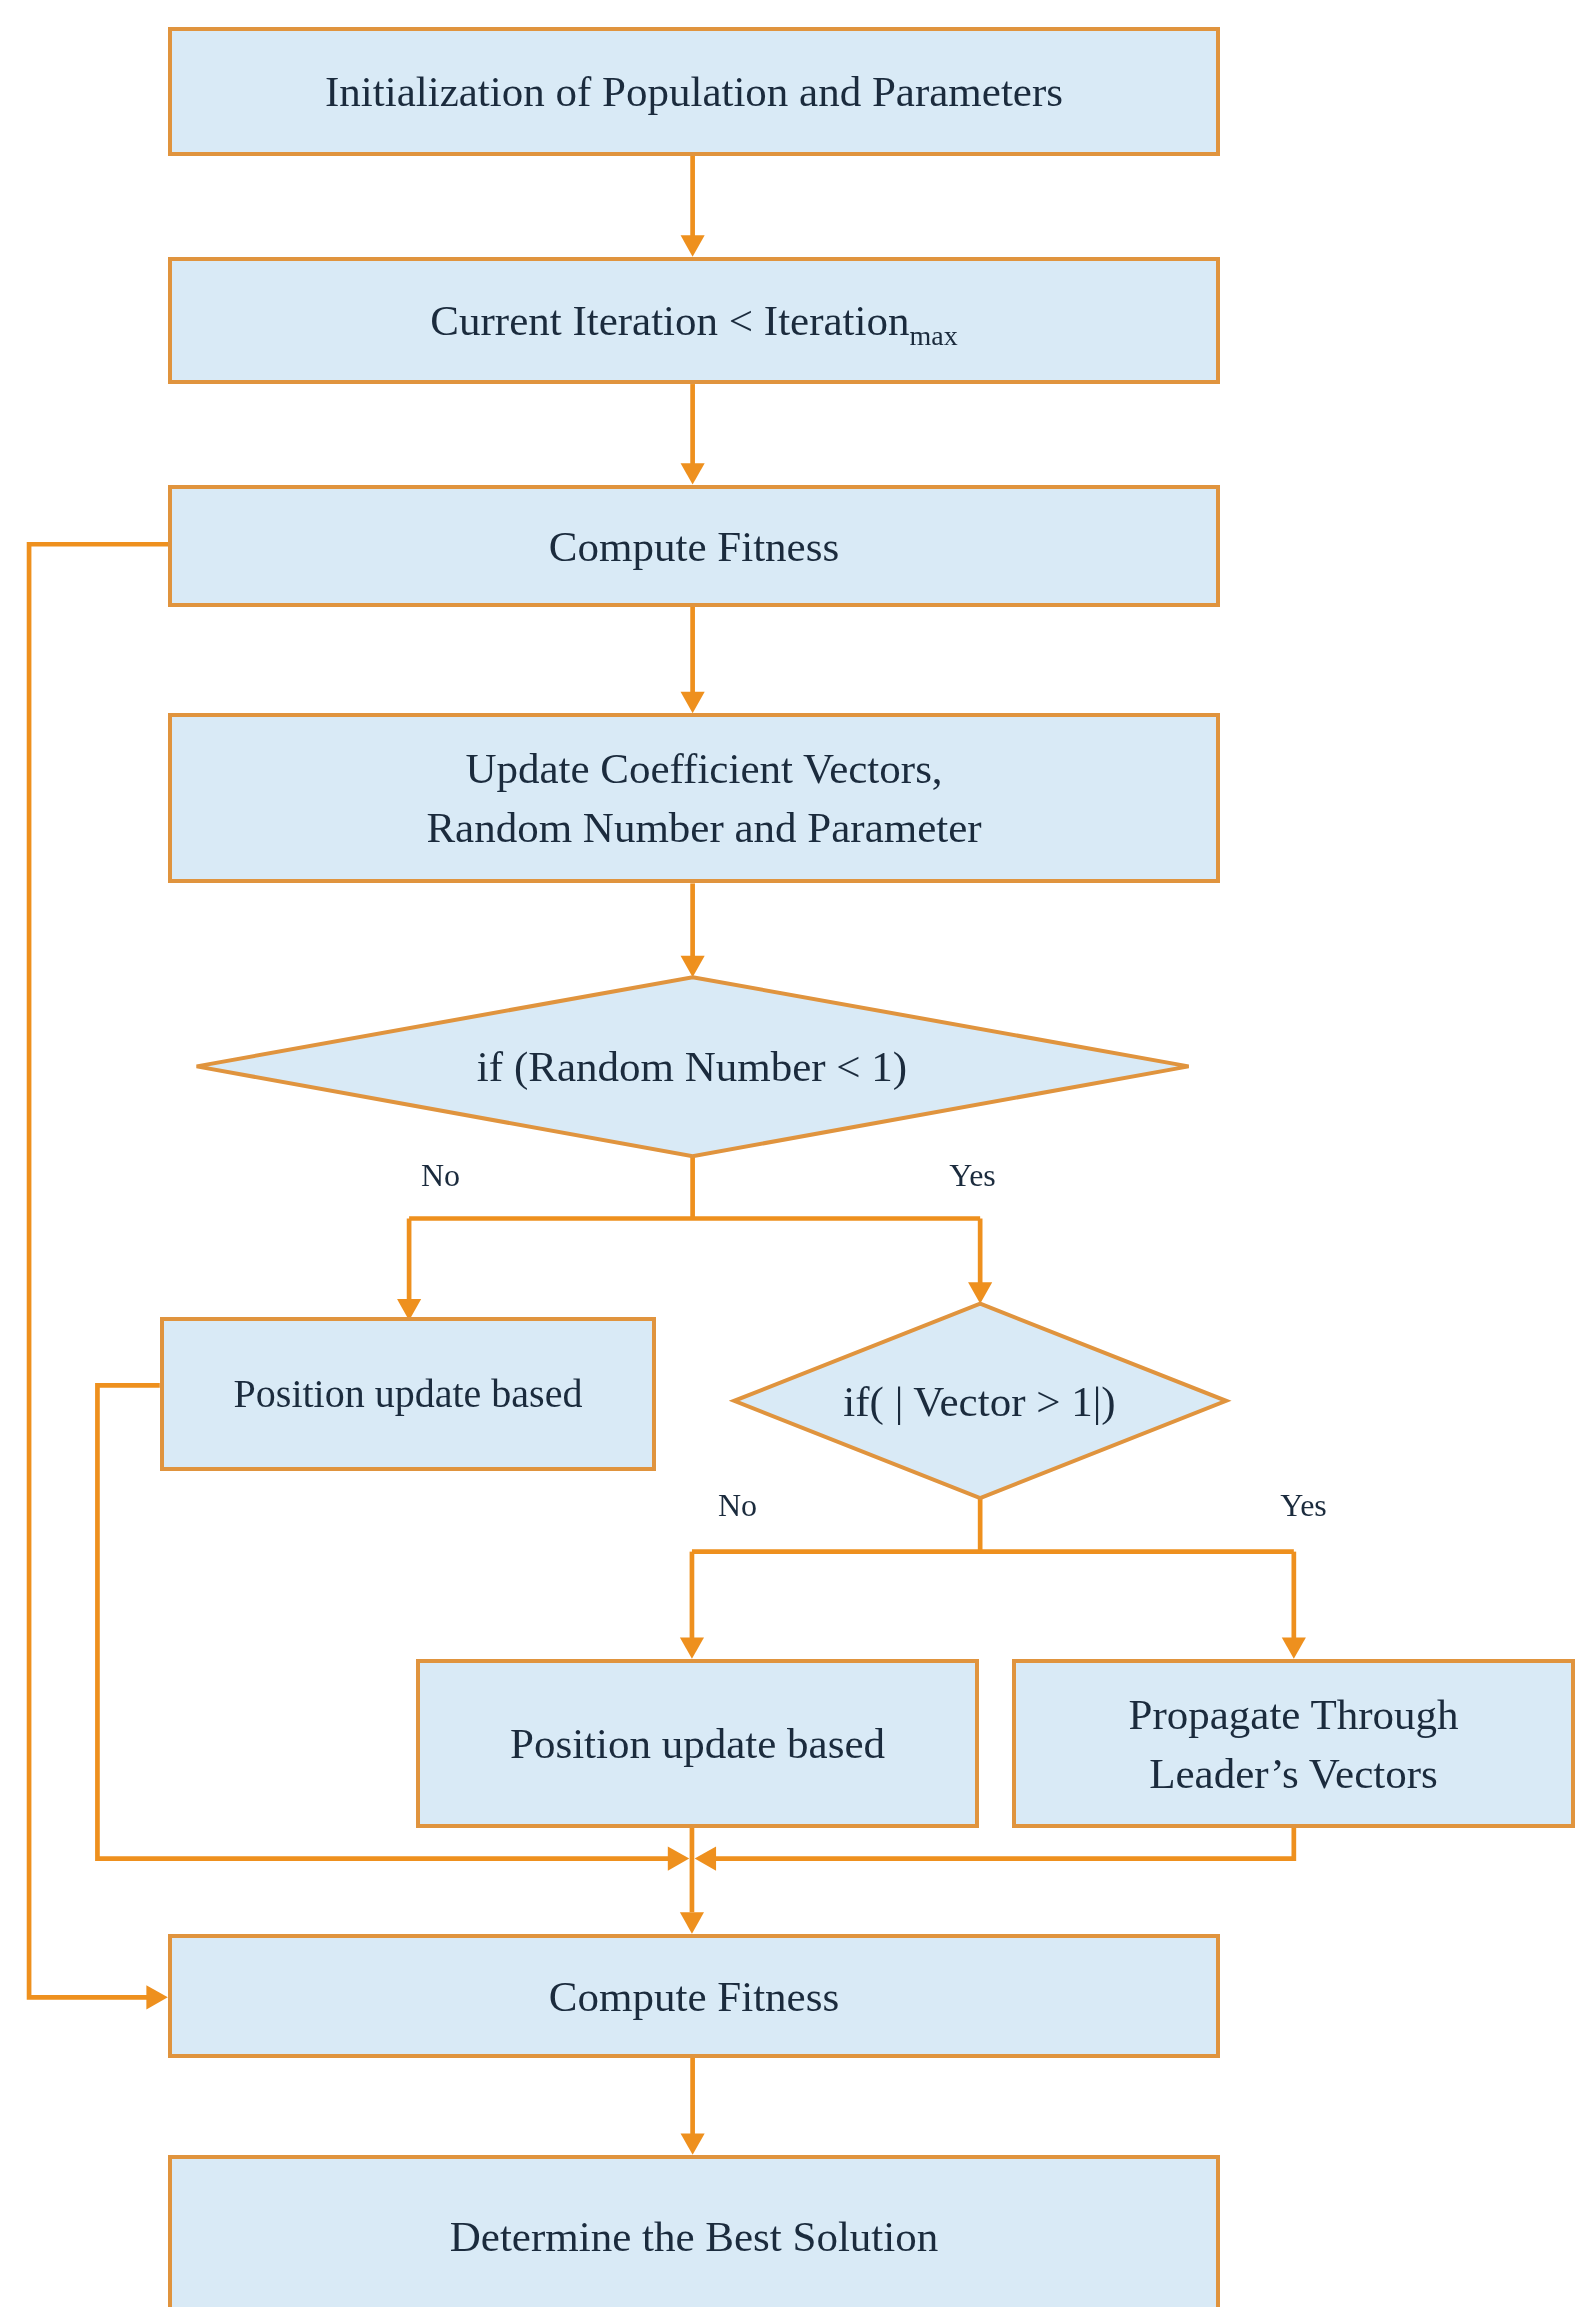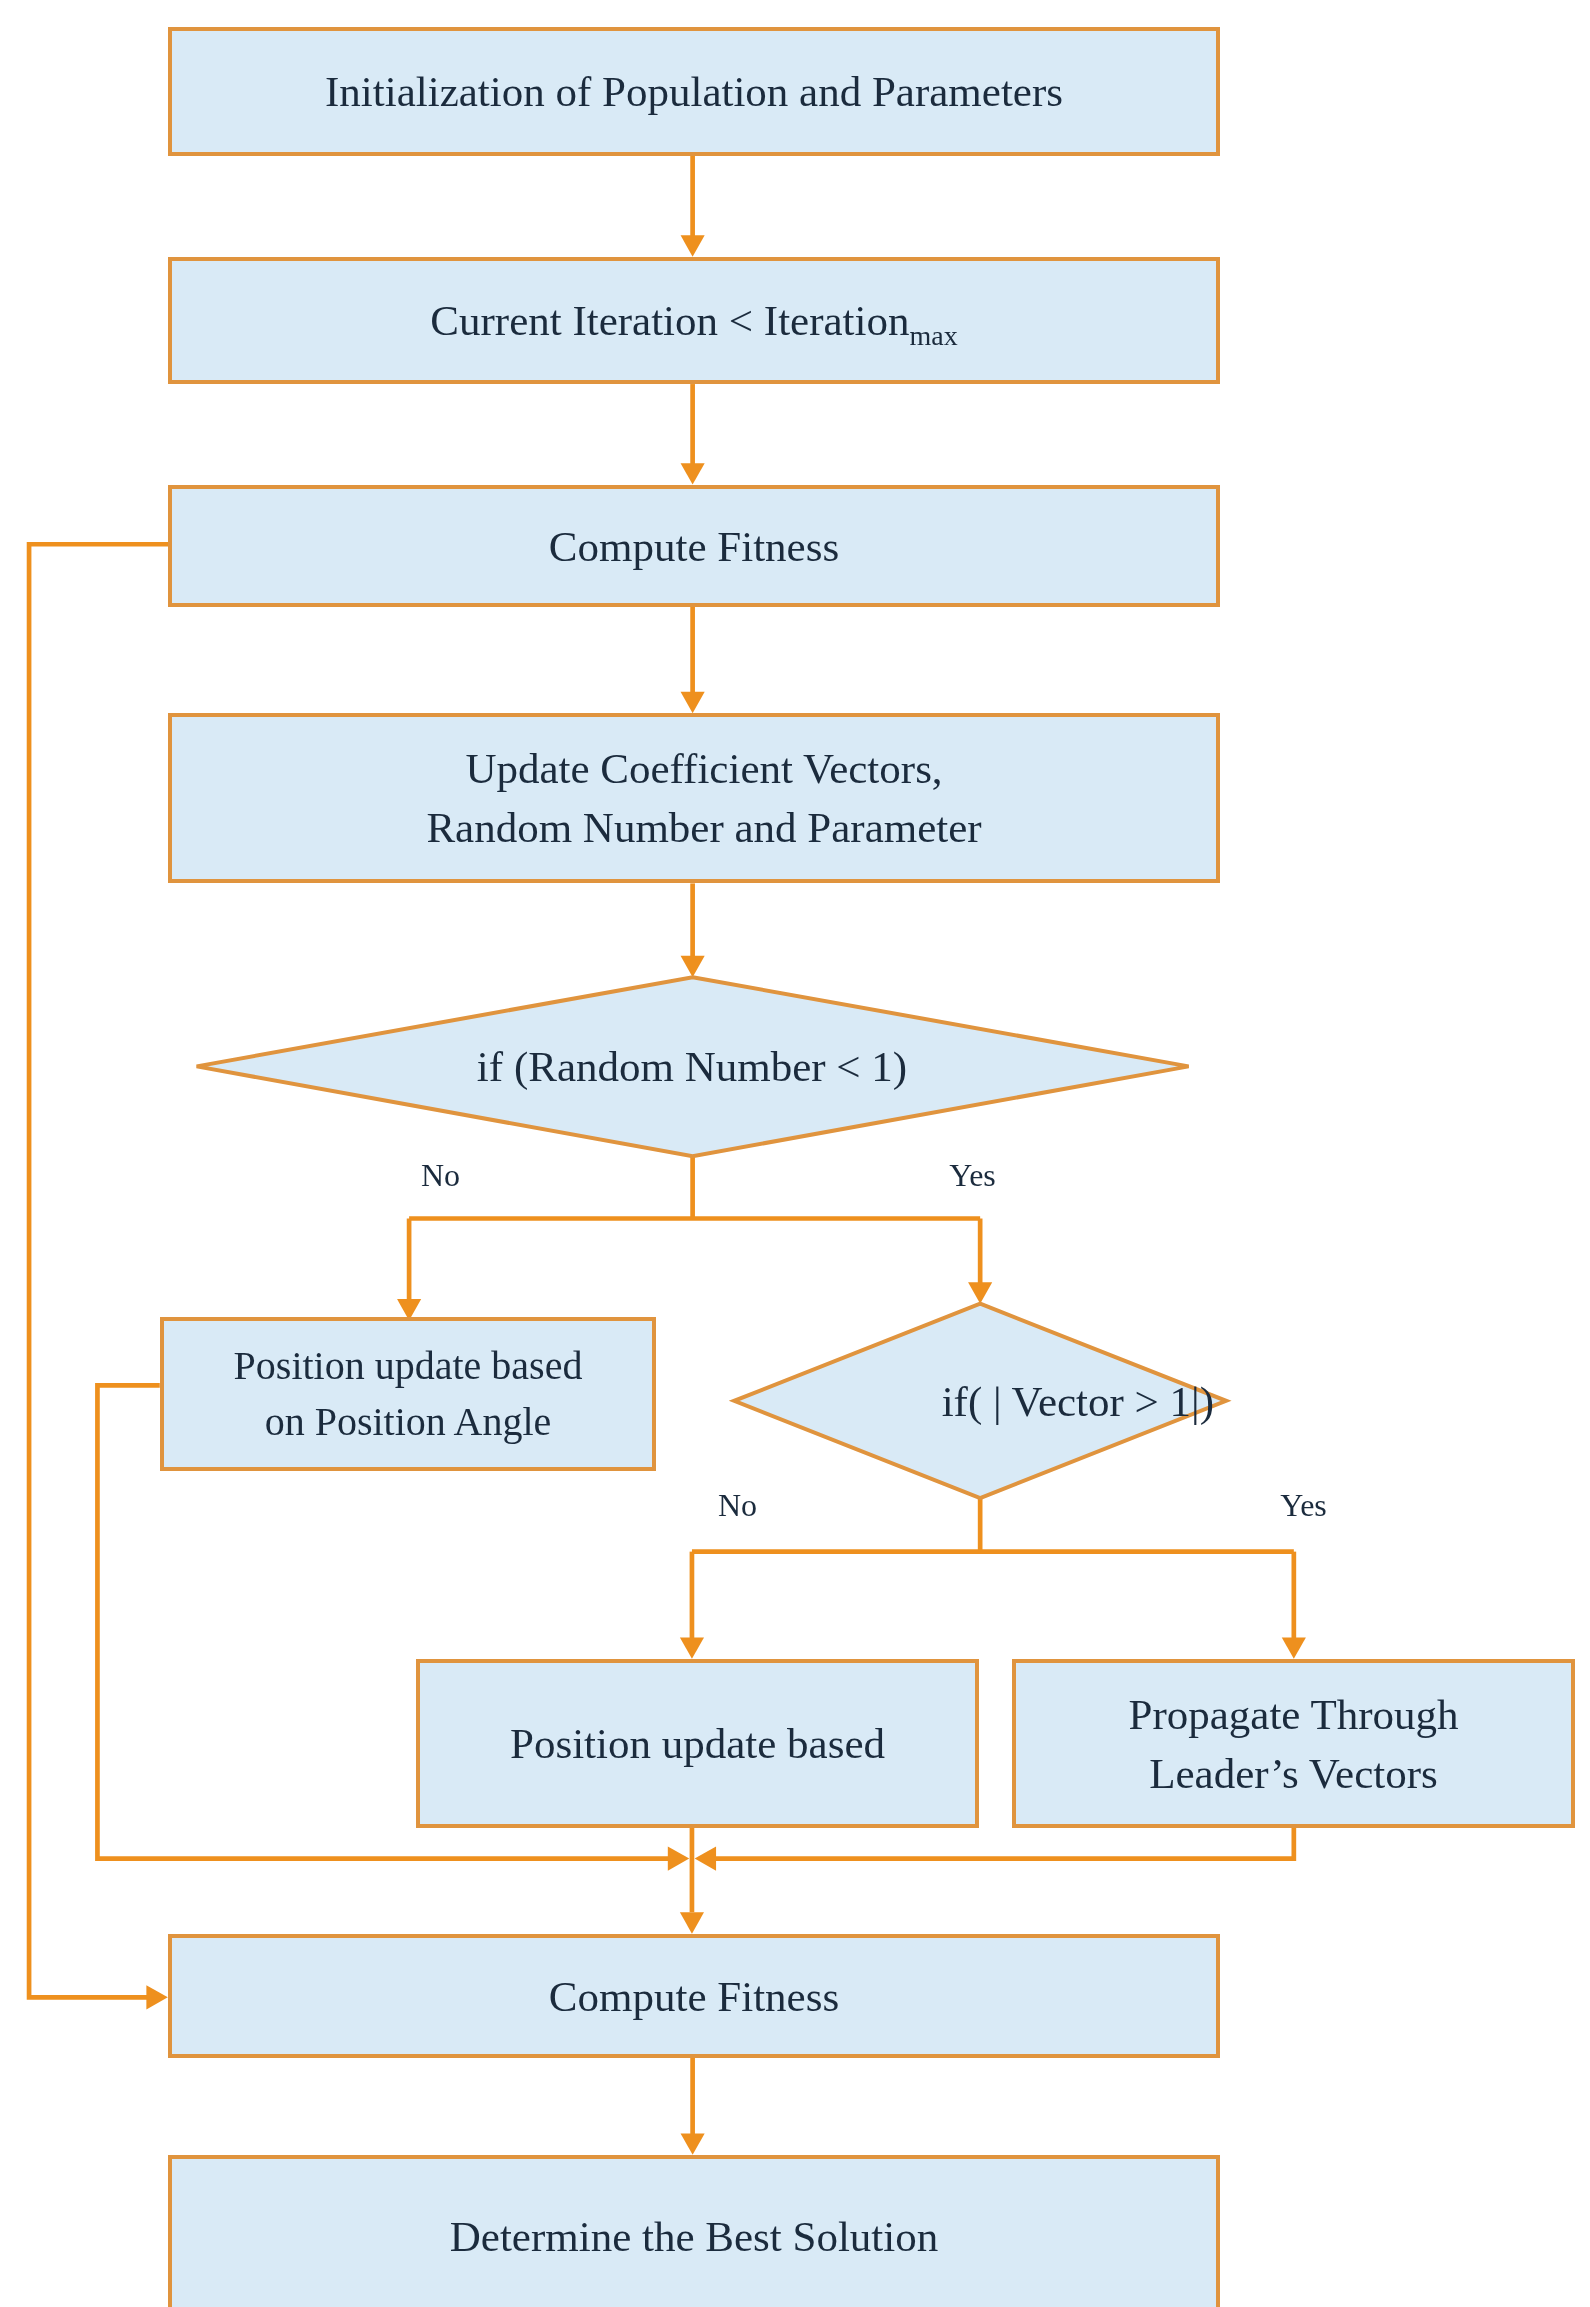--- a/index.html
+++ b/index.html
@@ -99,21 +99,20 @@
     <span>Compute Fitness</span>
   </div>
 
   <div class="box" style="left:168px;top:713px;width:1052px;height:170px;padding-left:20px;">
     <span>Update Coefficient Vectors,</span>
     <span>Random Number and Parameter</span>
   </div>
 
   <div class="box" style="left:160px;top:1317px;width:496px;height:154px;font-size:40px;line-height:56px;">
     <span>Position update based</span>
-    <span>on Position Angle</span>
   </div>
 
   <div class="box" style="left:416px;top:1659px;width:563px;height:169px;">
     <span>Position update based</span>
   </div>
 
   <div class="box" style="left:1012px;top:1659px;width:563px;height:169px;">
     <span>Propagate Through</span>
     <span>Leader’s Vectors</span>
   </div>
@@ -123,21 +122,21 @@
   </div>
 
   <div class="box" style="left:168px;top:2155px;width:1052px;height:163px;">
     <span>Determine the Best Solution</span>
   </div>
 
   <div class="dlabel" style="left:290px;top:1036px;width:804px;height:60px;">
     <span>if (Random Number &lt; 1)</span>
   </div>
 
-  <div class="dlabel" style="left:745px;top:1371px;width:469px;height:60px;justify-content:flex-end;">
+  <div class="dlabel" style="left:745px;top:1371px;width:469px;height:60px;">
     <span>if( | Vector &gt; 1|)</span>
   </div>
 
   <div class="elabel" style="left:367px;top:1150px;">No</div>
   <div class="elabel" style="left:899px;top:1150px;">Yes</div>
   <div class="elabel" style="left:664px;top:1480px;">No</div>
   <div class="elabel" style="left:1230px;top:1480px;">Yes</div>
 
 </div>
 

